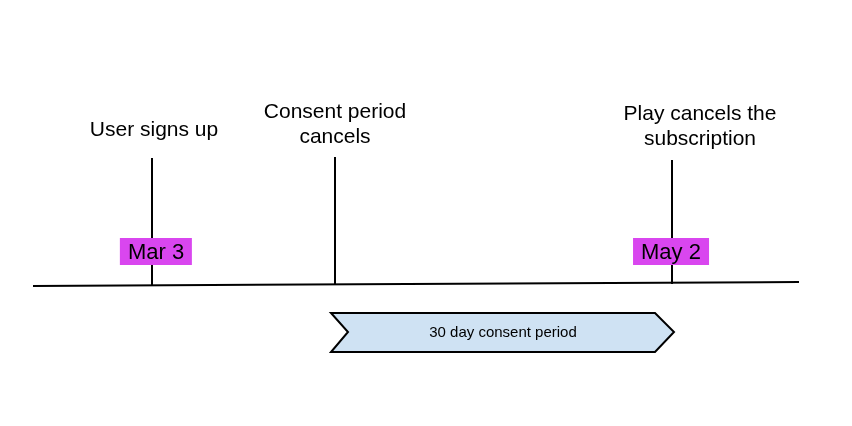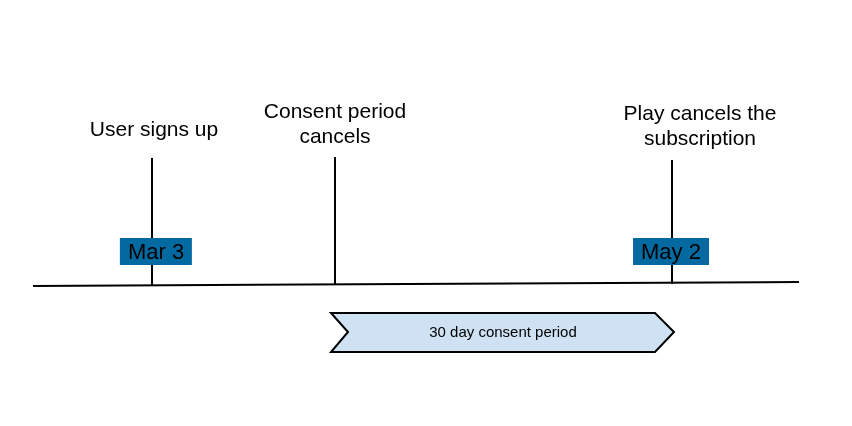--- a/index.html
+++ b/index.html
@@ -21,21 +21,21 @@
     position: absolute;
     transform: translateX(-50%);
     text-align: center;
     font-size: 21px;
     line-height: 25px;
     color: #000000;
   }
   .date-chip {
     position: absolute;
     transform: translateX(-50%);
-    background: #0369a1;
+    background: #d946ef;
     font-size: 22px;
     line-height: 23px;
     padding: 2px 8px;
     white-space: nowrap;
     color: #000000;
   }
   .arrow-label {
     position: absolute;
     transform: translateX(-50%);
     font-size: 15px;

